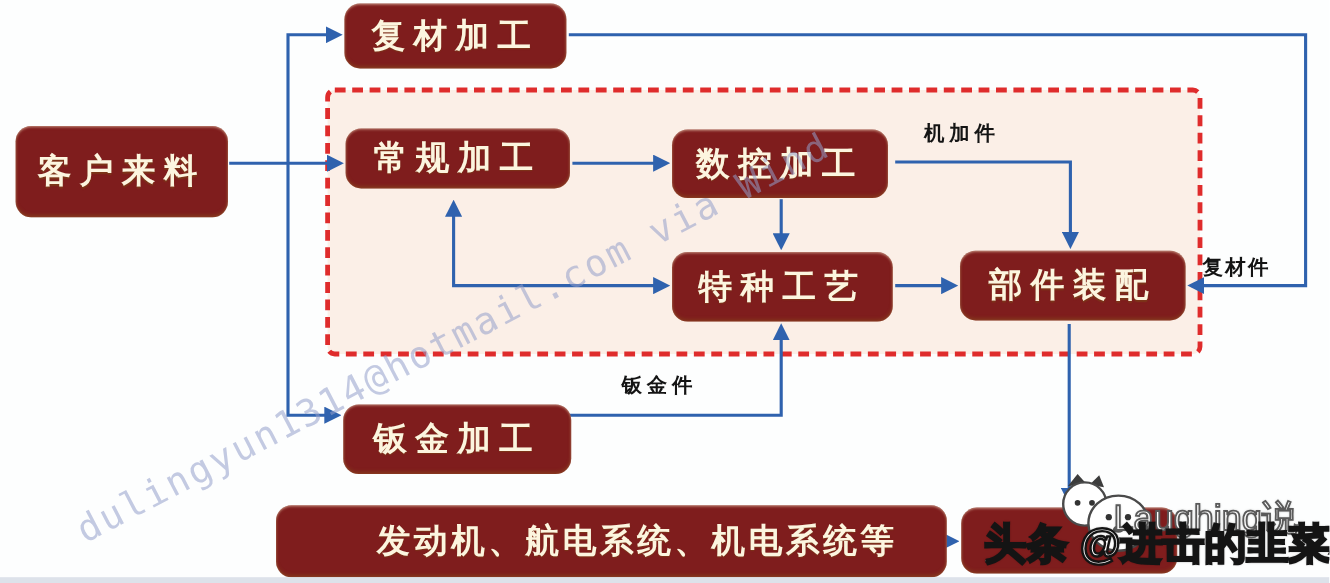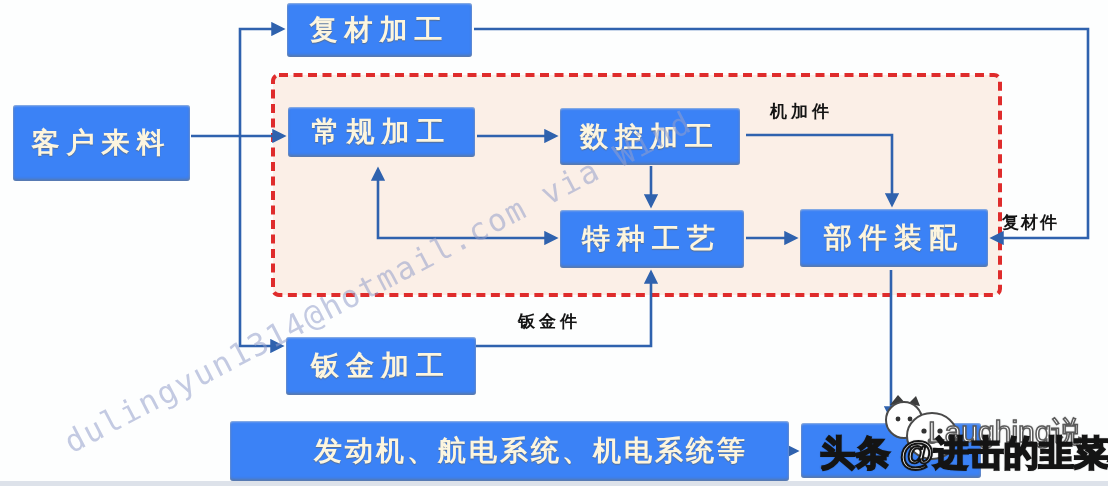--- a/index.html
+++ b/index.html
@@ -3,21 +3,21 @@
 <meta charset="utf-8">
 <style>
   html,body{margin:0;padding:0;background:#fff;}
   #canvas{
     position:relative;width:1108px;height:486px;overflow:hidden;
     background:#fdfefe;font-family:"Liberation Sans","DejaVu Sans",sans-serif;
   }
   #wires{position:absolute;left:0;top:0;z-index:1;}
   .node{
     position:absolute;z-index:2;
-    background:#3b82f6;border-radius:3px;
+    background:#7f1d1d;border-radius:13px;
     display:flex;align-items:center;justify-content:center;
     color:#FCF5DF;font-weight:bold;font-size:28px;letter-spacing:7px;
     text-shadow:0 1px 1px rgba(120,85,20,.45);
     box-shadow:inset 0 -2px 3px rgba(140,100,30,.35), inset 0 1px 2px rgba(255,240,210,.5);
     white-space:nowrap;
   }
   .node.wide{letter-spacing:3px;padding-left:43px;}
   .edge-label{
     position:absolute;z-index:3;color:#141414;
     font-weight:bold;font-size:17px;letter-spacing:4px;white-space:nowrap;

